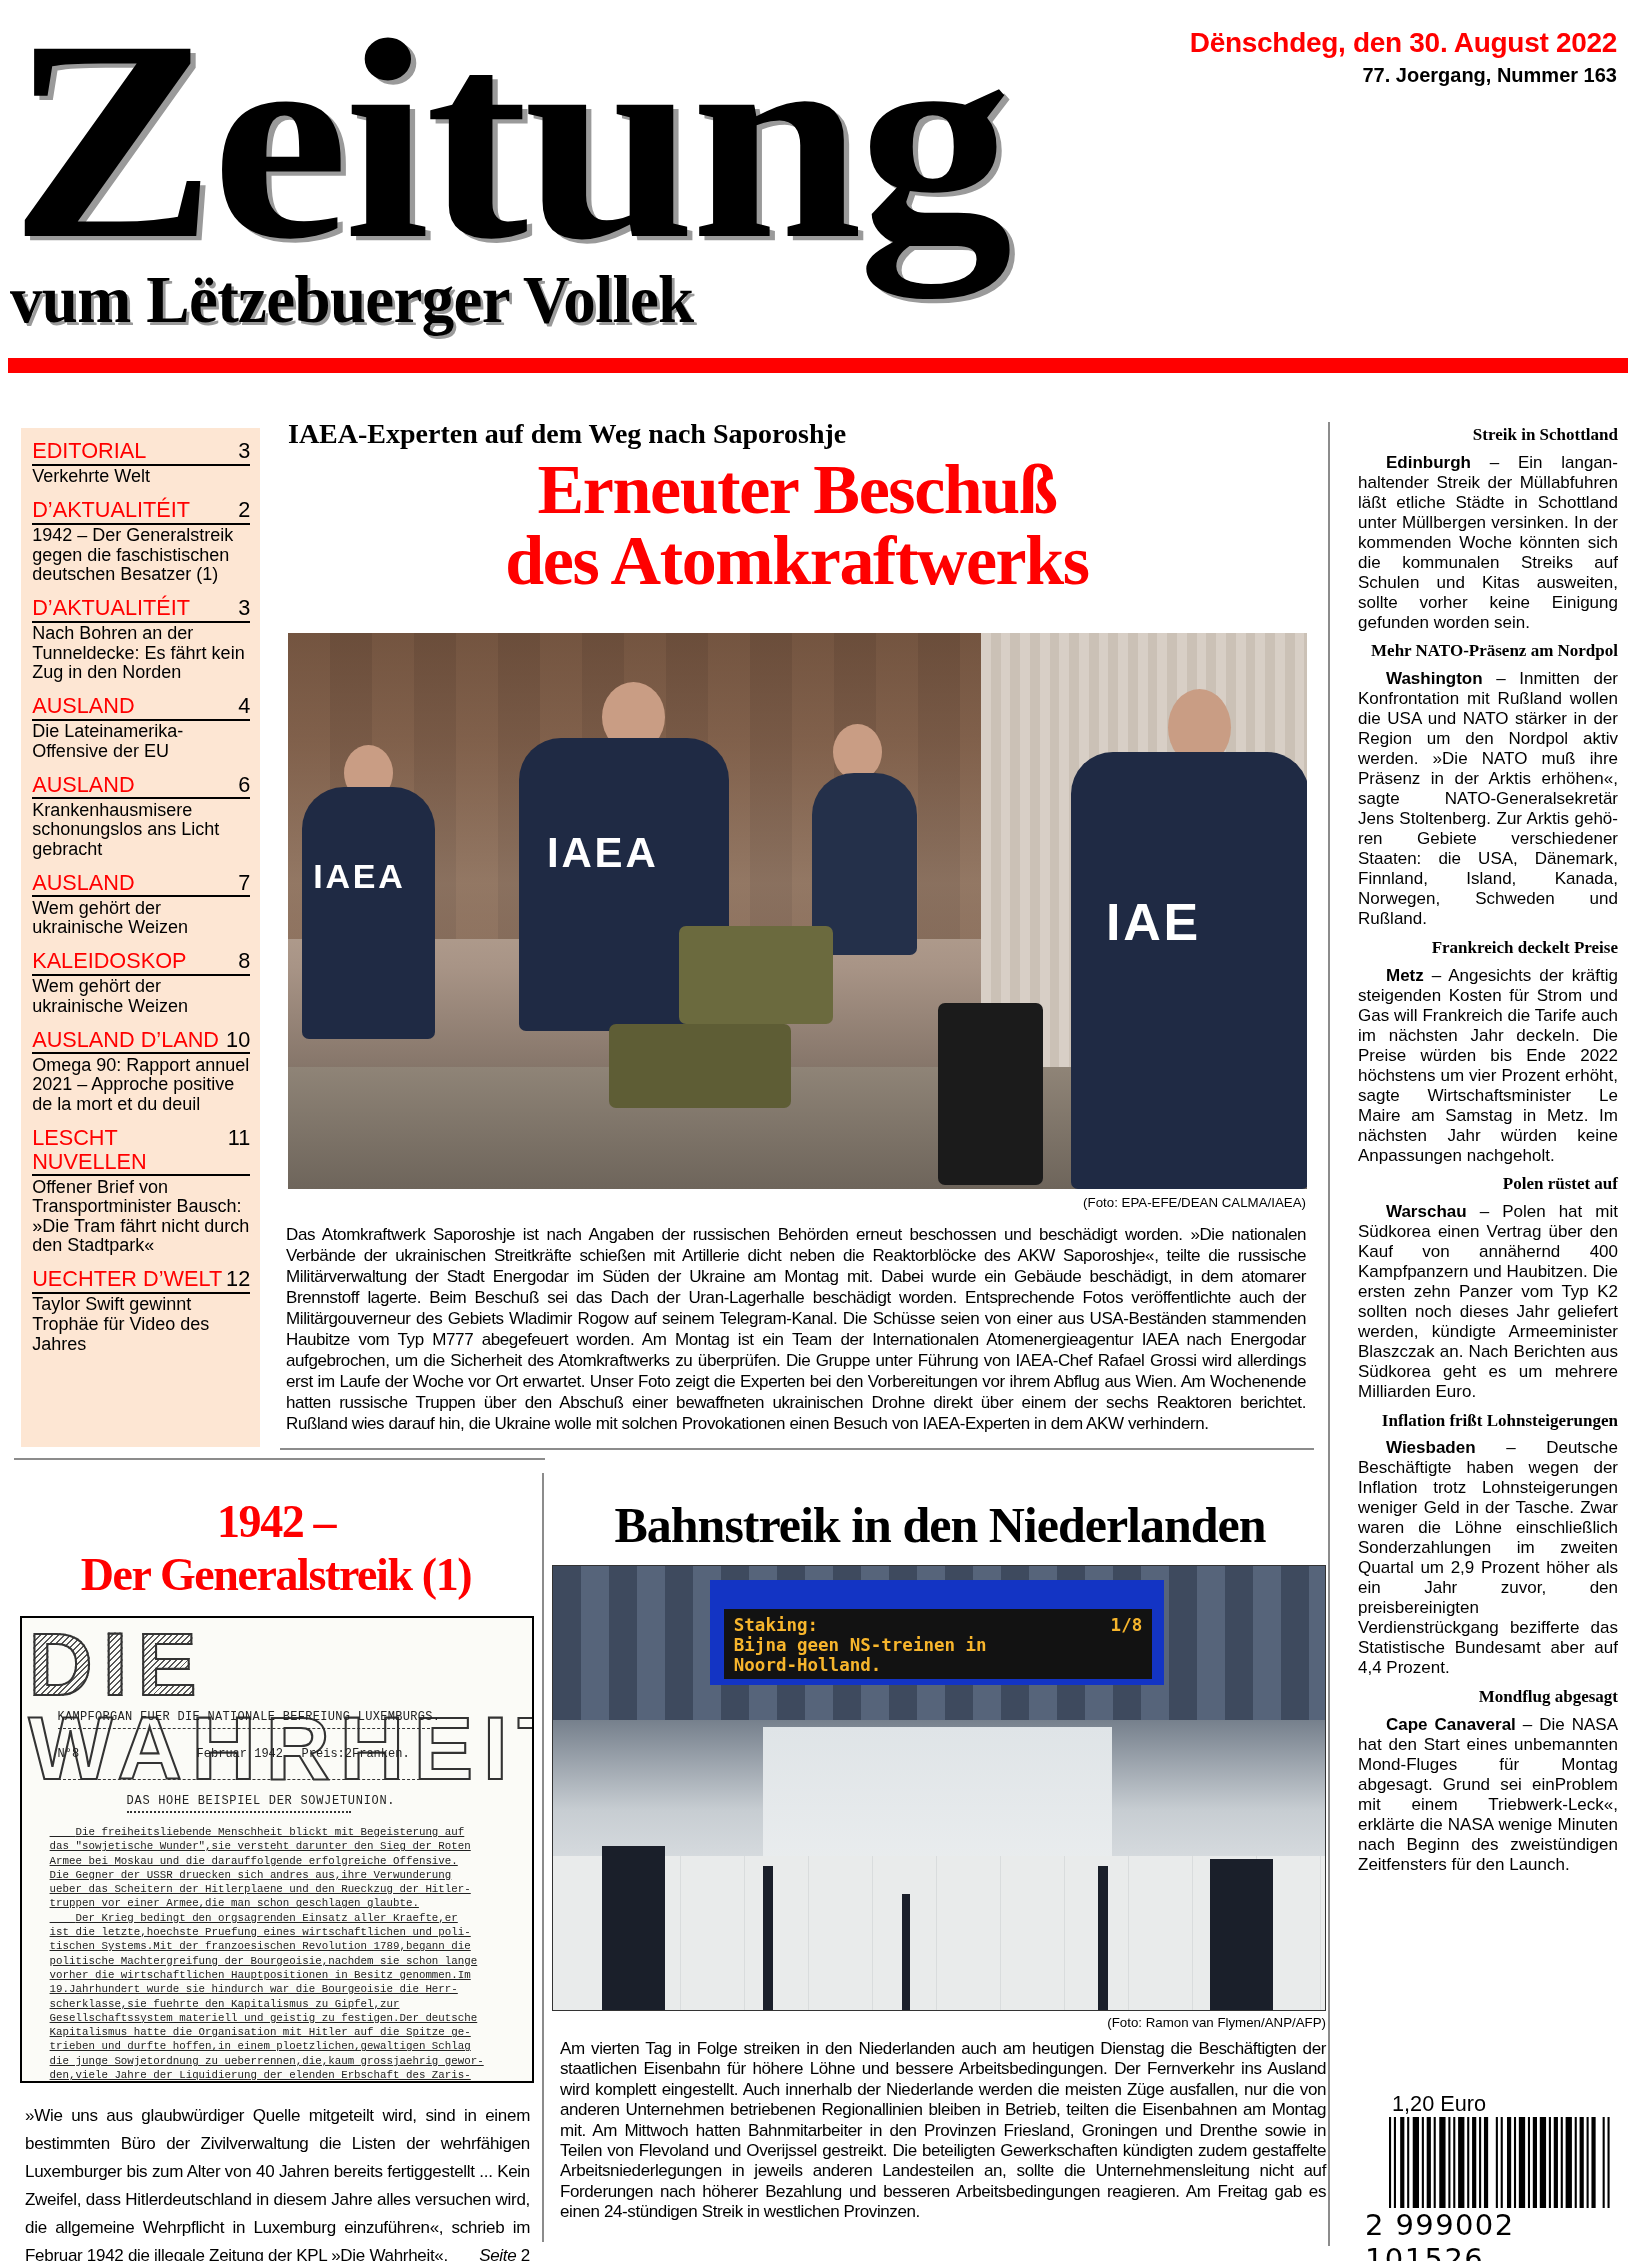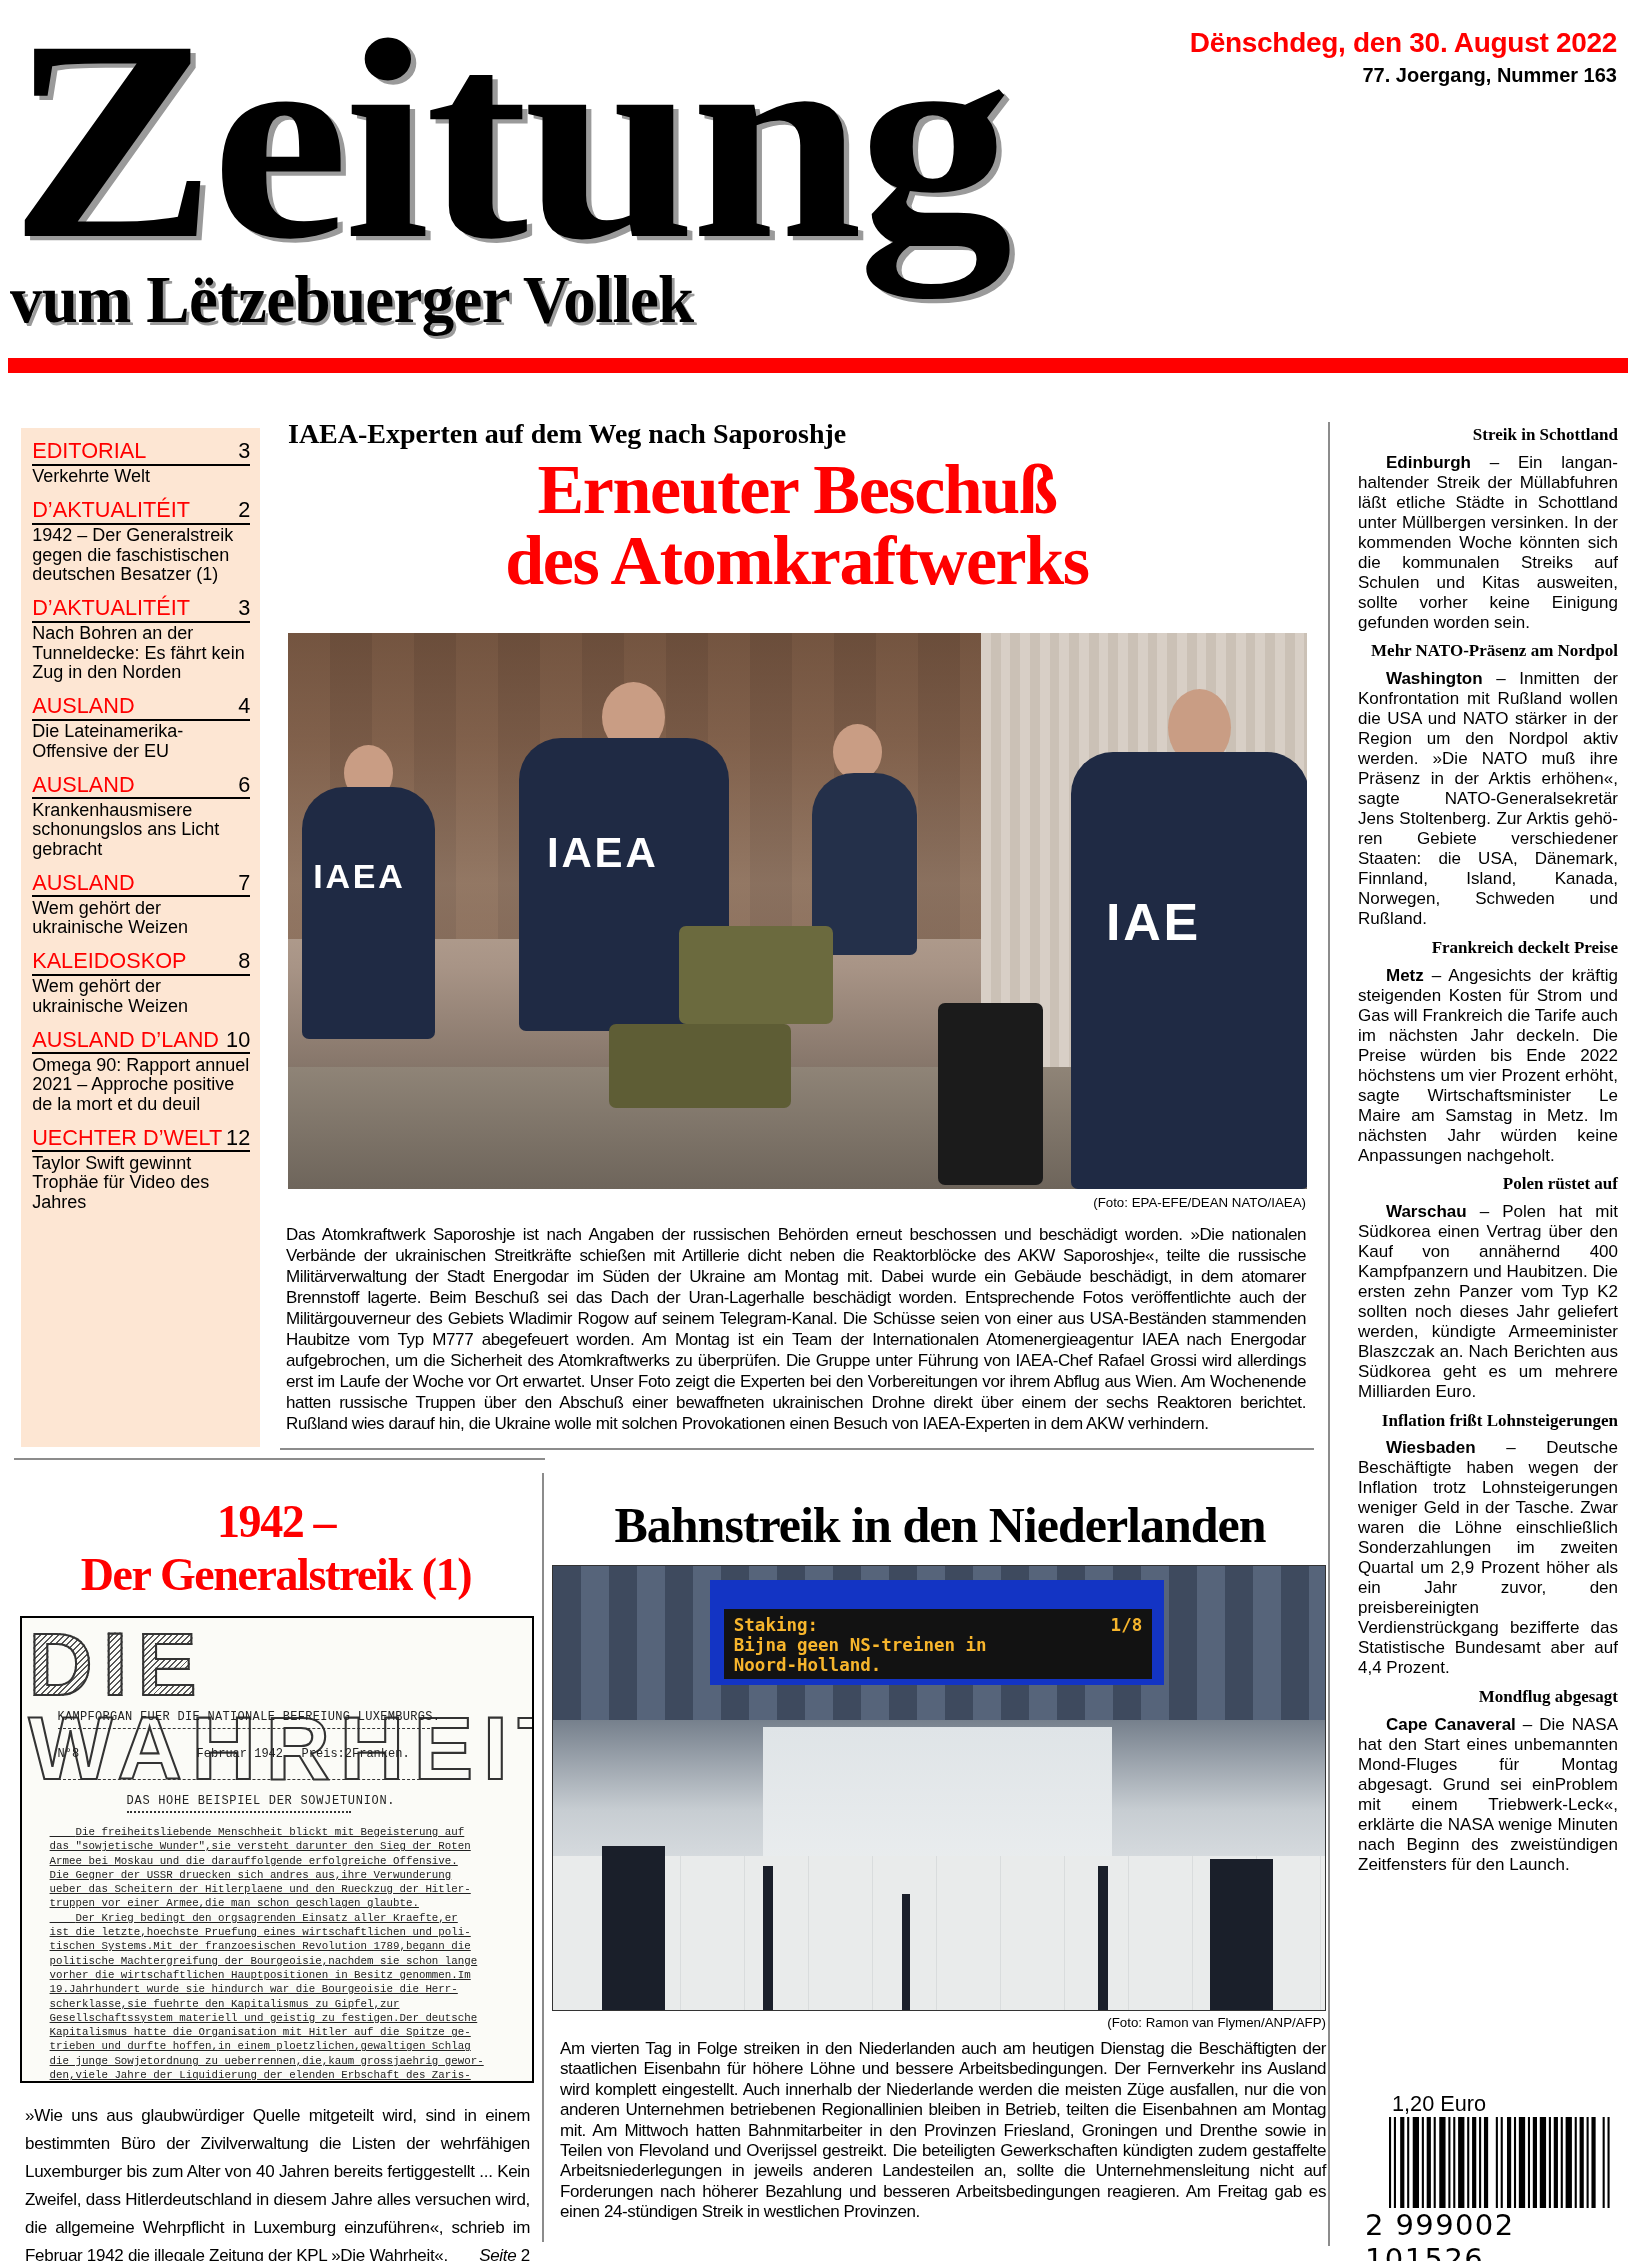--- a/index.html
+++ b/index.html
@@ -235,20 +235,27 @@
         <span class="toc-page">8</span>
       </div>
     <div class="toc-desc">Wem gehört der ukrainische Weizen</div>
   </div>
   <div class="toc-item">
     <div class="toc-head">
         <span class="toc-section">AUSLAND D’LAND</span>
         <span class="toc-page">10</span>
       </div>
     <div class="toc-desc">Omega 90: Rapport annuel 2021 – Approche positive de la mort et du deuil</div>
+  </div>
+  <div class="toc-item">
+    <div class="toc-head">
+        <span class="toc-section">LESCHT NUVELLEN</span>
+        <span class="toc-page">11</span>
+      </div>
+    <div class="toc-desc">Offener Brief von Transportmi­nister Bausch: »Die Tram fährt nicht durch den Stadt­park«</div>
   </div>
   <div class="toc-item">
     <div class="toc-head">
         <span class="toc-section">UECHTER D’WELT</span>
         <span class="toc-page">12</span>
       </div>
     <div class="toc-desc">Taylor Swift gewinnt Trophäe für Video des Jahres</div>
   </div>
 </nav>
 
@@ -272,21 +279,21 @@
   <div class="head" style="left:545px;top:91px;width:49px;height:56px;"></div>
   <div class="vest" style="left:524px;top:140px;width:105px;height:182px;background:#24304a;"></div>
   <div class="head" style="left:880px;top:56px;width:63px;height:77px;"></div>
   <div class="vest" style="left:783px;top:119px;width:238px;height:437px;">
     <span class="vest-label" style="left:35px;top:140px;font-size:52px;">IAE</span>
   </div>
   <div class="bag" style="left:391px;top:293px;width:154px;height:98px;"></div>
   <div class="bag" style="left:321px;top:391px;width:182px;height:84px;background:#5e5d35;"></div>
   <div class="suitcase" style="left:650px;top:370px;width:105px;height:182px;"></div>
 </div>
-<div class="caption" style="left:978px;top:1195px;width:328px;">(Foto: EPA-EFE/DEAN NATO/IAEA)</div>
+<div class="caption" style="left:978px;top:1195px;width:328px;">(Foto: EPA-EFE/DEAN CALMA/IAEA)</div>
 <p class="lead-body">Das Atomkraftwerk Saporoshje ist nach Angaben der russischen Behörden erneut beschossen und beschädigt worden. »Die na­tionalen Verbände der ukrainischen Streitkräfte schießen mit Artillerie dicht neben die Reaktorblöcke des AKW Saporoshje«, teilte die russische Militärverwaltung der Stadt Energodar im Süden der Ukraine am Montag mit. Dabei wurde ein Gebäude beschädigt, in dem atomarer Brennstoff lagerte. Beim Beschuß sei das Dach der Uran-Lagerhalle beschädigt worden. Entsprechende Fotos veröffentlichte auch der Militärgouverneur des Gebiets Wladimir Rogow auf seinem Telegram-Kanal. Die Schüsse seien von einer aus USA-Beständen stammenden Haubitze vom Typ M777 abegefeuert worden. Am Montag ist ein Team der Internationalen Atomenergieagentur IAEA nach Energodar aufgebrochen, um die Sicherheit des Atomkraftwerks zu überprüfen. Die Gruppe unter Führung von IAEA-Chef Rafael Grossi wird allerdings erst im Laufe der Woche vor Ort erwartet. Unser Foto zeigt die Experten bei den Vorbereitungen vor ihrem Abflug aus Wien. Am Wochenende hatten russische Truppen über den Abschuß einer bewaff­neten ukrainischen Drohne direkt über einem der sechs Reaktoren berichtet. Rußland wies darauf hin, die Ukraine wolle mit sol­chen Provokationen einen Besuch von IAEA-Experten in dem AKW verhindern.</p>
 
 <div class="hr-gray" style="left:280px;top:1448px;width:1034px;height:2.1px;"></div>
 <div class="hr-gray" style="left:1328px;top:422px;width:2.1px;height:1824px;"></div>
 <div class="hr-gray" style="left:542px;top:1473px;width:2.1px;height:769px;"></div>
 <div class="hr-gray" style="left:14px;top:1458px;width:531px;height:2.1px;"></div>
 
 <aside class="right-col">
   <article class="brief">
     <h3 class="brief-title">Streik in Schottland</h3>

